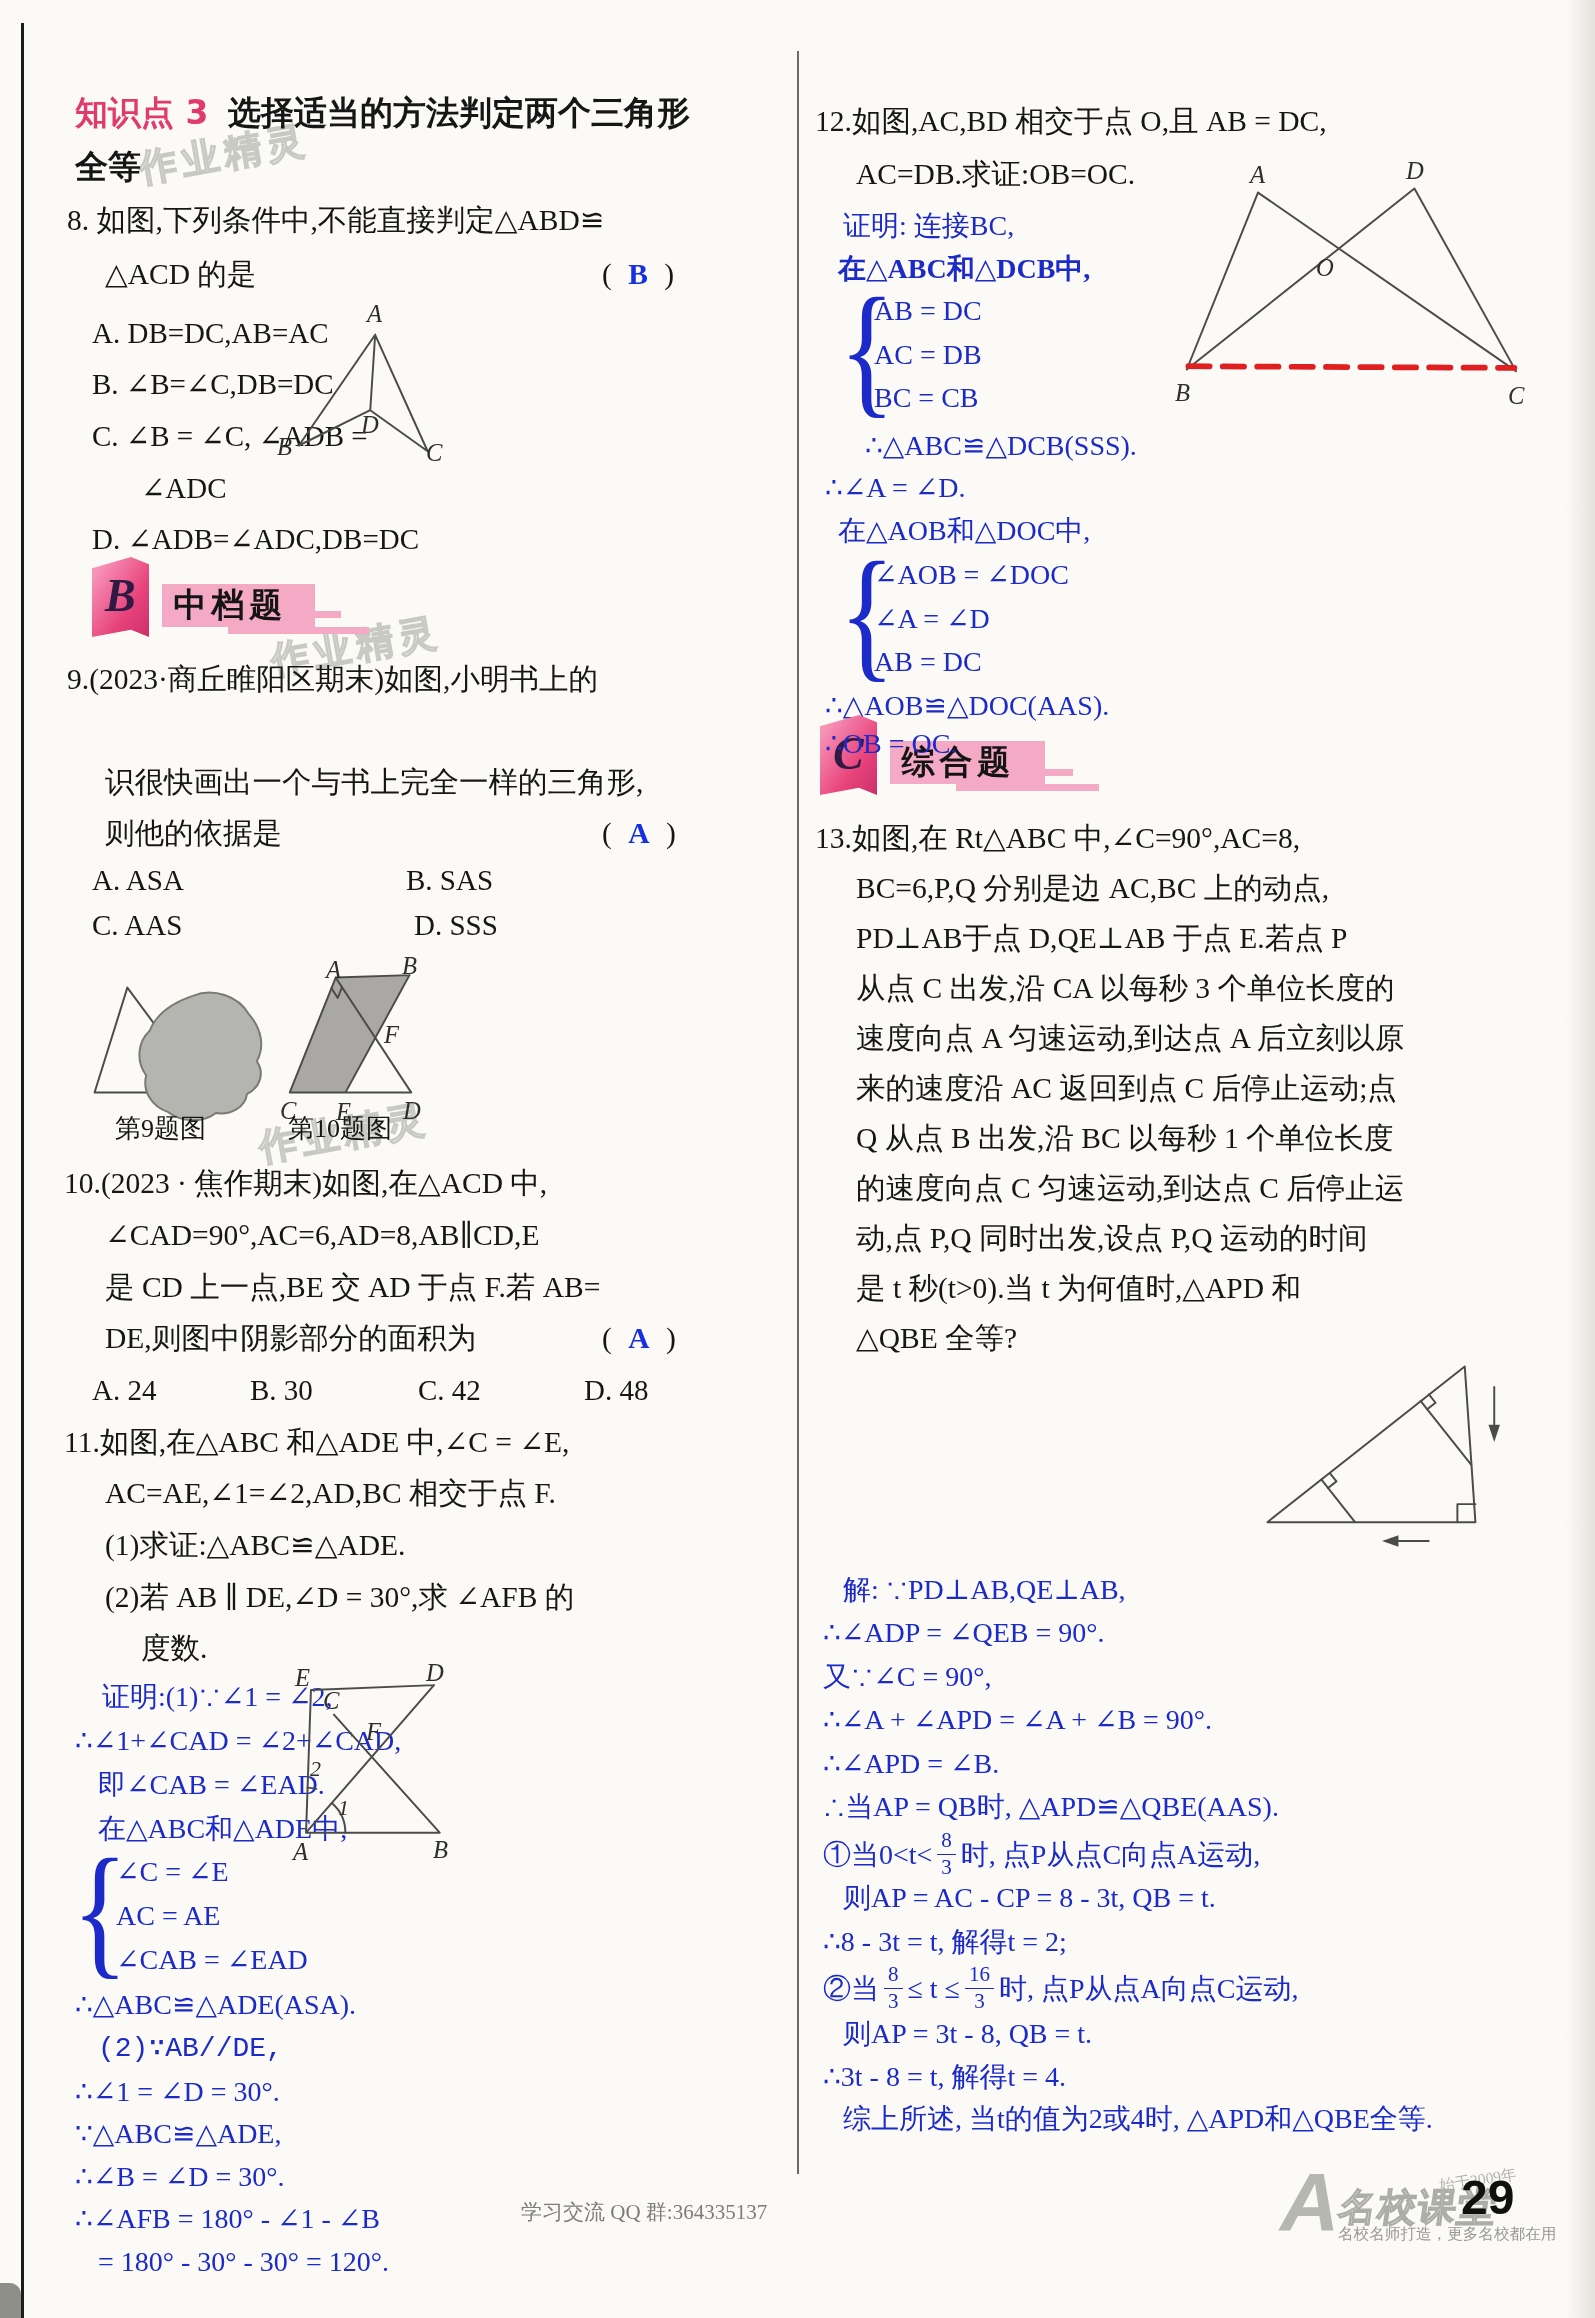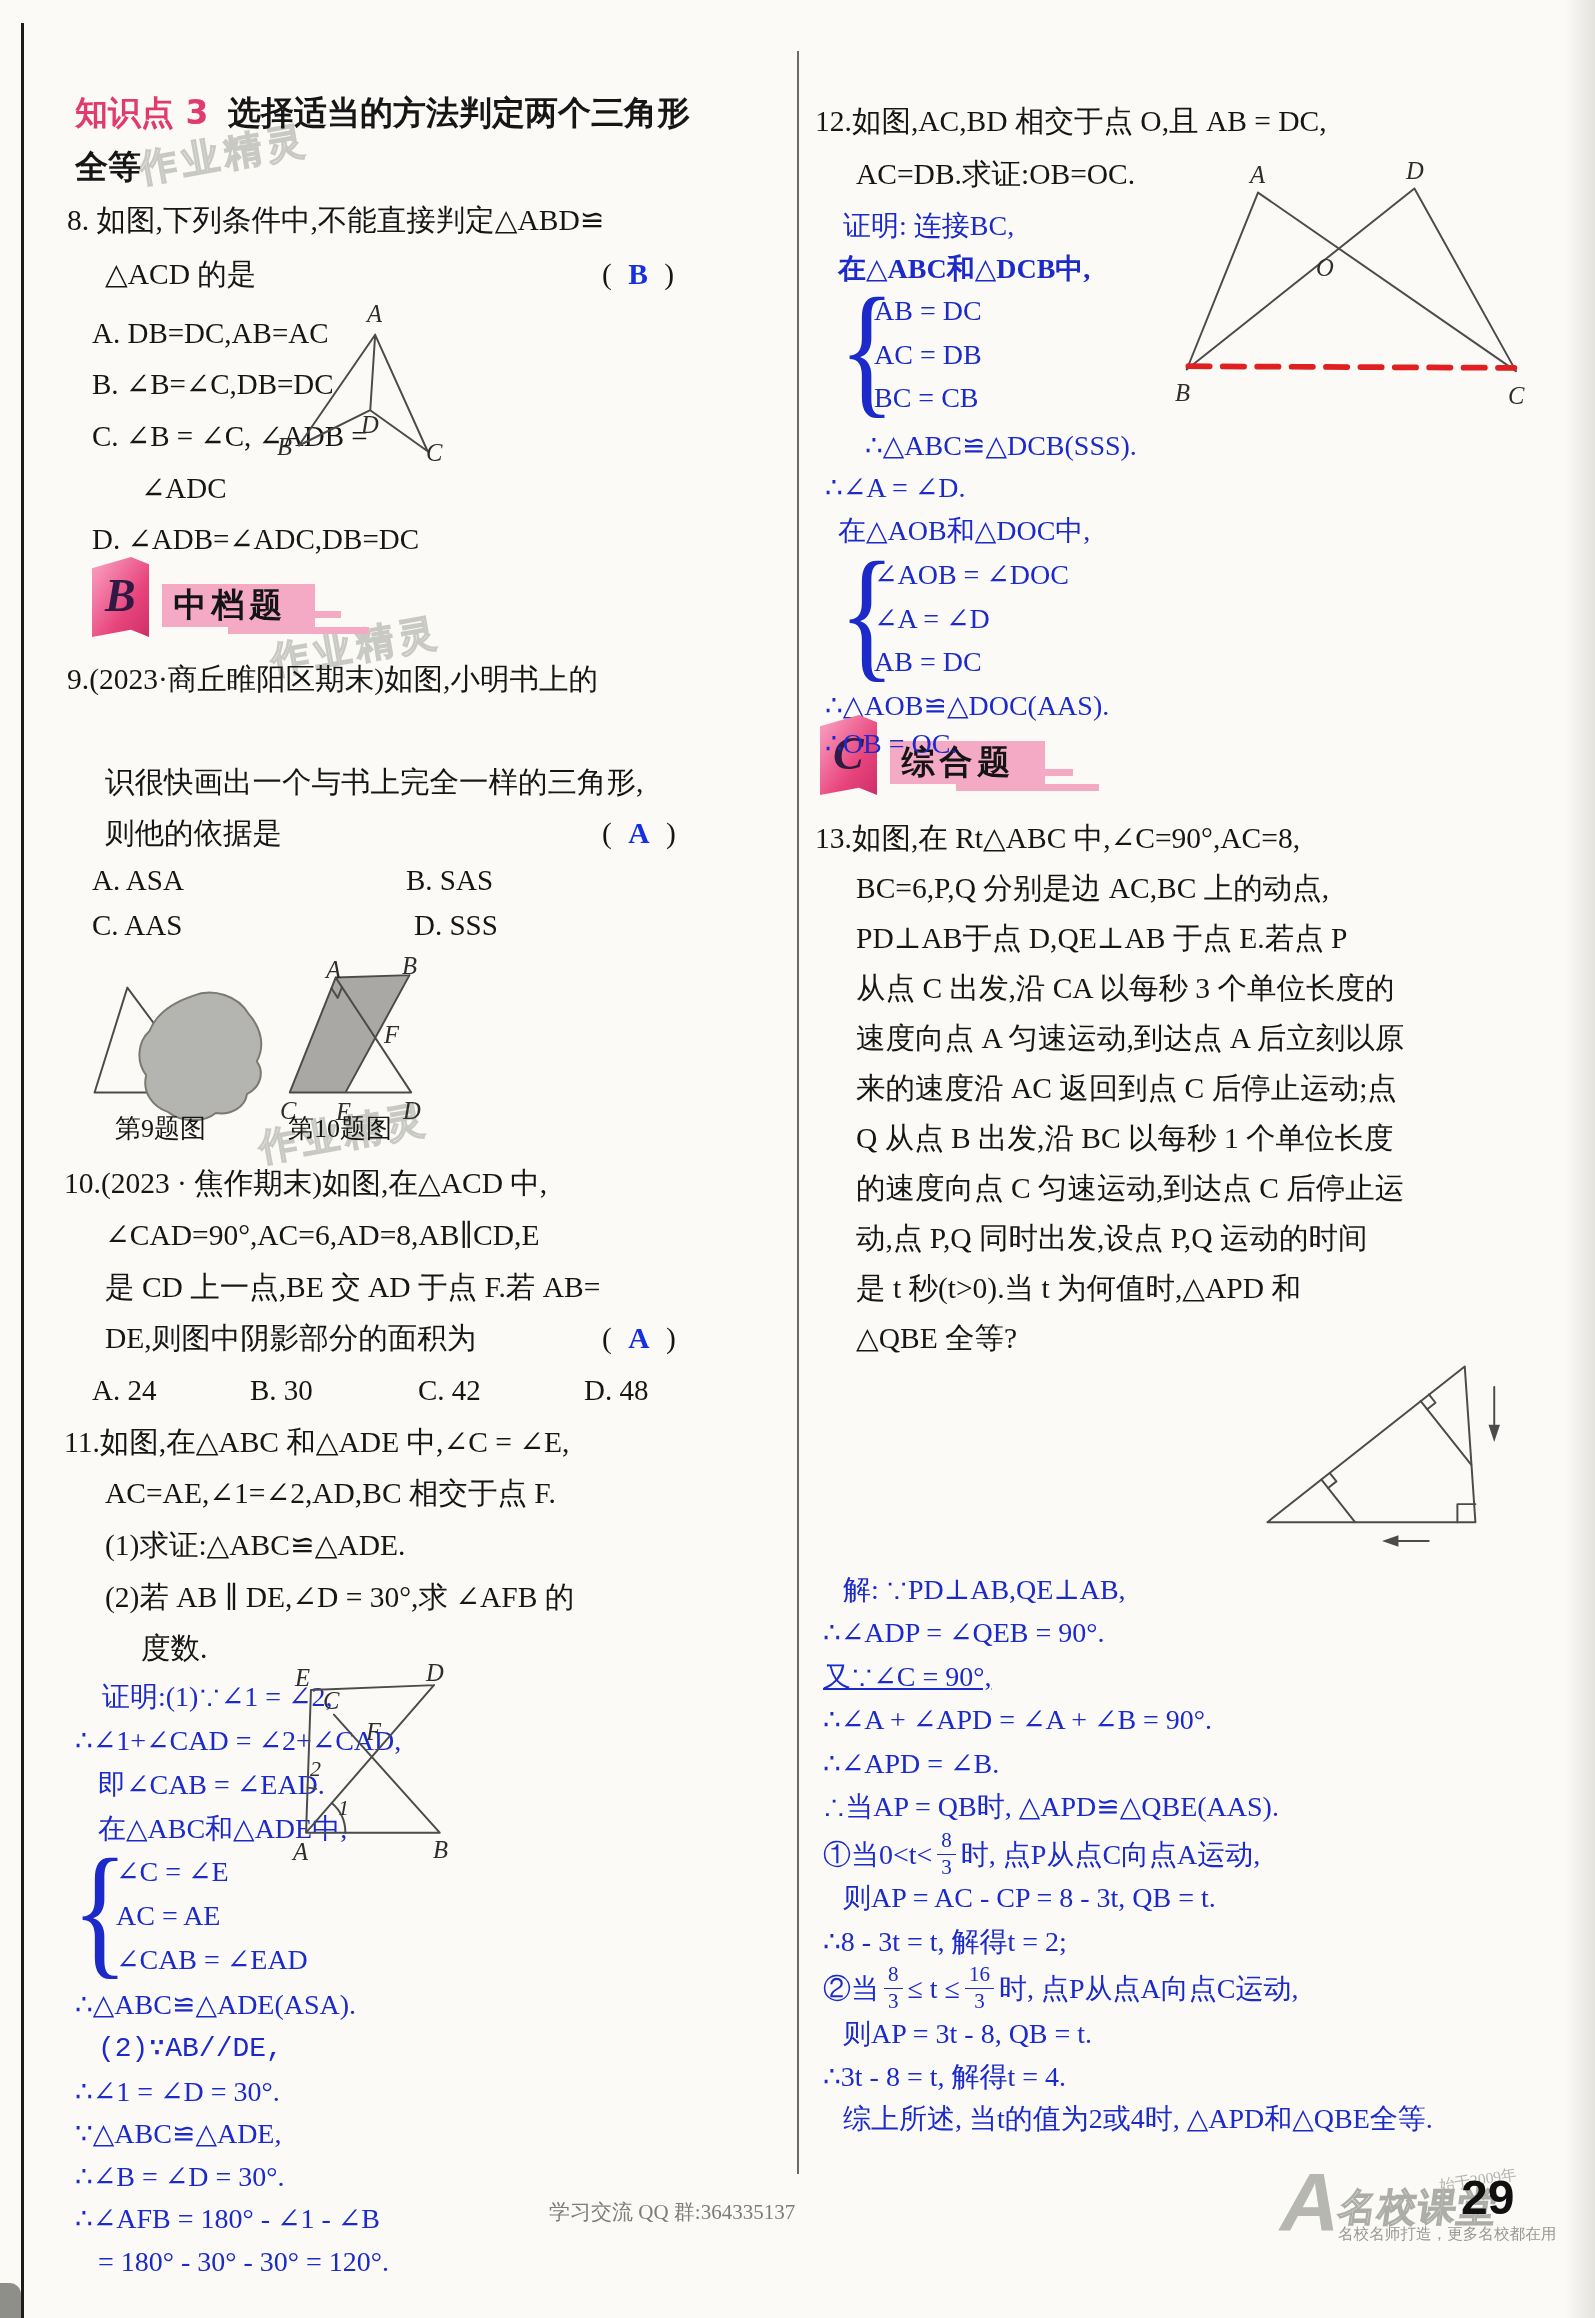--- a/index.html
+++ b/index.html
@@ -243,21 +243,21 @@
   <span class="lbl" style="left:1467px;top:1341px;"></span>
   <span class="lbl" style="left:1393px;top:1382px;"></span>
   <span class="lbl" style="left:1288px;top:1459px;"></span>
   <span class="lbl" style="left:1485px;top:1451px;"></span>
   <span class="lbl" style="left:1244px;top:1526px;"></span>
   <span class="lbl" style="left:1338px;top:1534px;"></span>
   <span class="lbl" style="left:1485px;top:1526px;"></span>
 
   <div class="t blue" style="left:843px;top:1572px;">解: ∵PD⊥AB,QE⊥AB,</div>
   <div class="t blue" style="left:823px;top:1615px;">∴∠ADP = ∠QEB = 90°.</div>
-  <div class="t blue" style="left:823px;top:1659px;text-decoration:underline;">又∵∠C = 90°,</div>
+  <div class="t blue" style="left:823px;top:1659px;">又∵∠C = 90°,</div>
   <div class="t blue" style="left:823px;top:1702px;">∴∠A + ∠APD = ∠A + ∠B = 90°.</div>
   <div class="t blue" style="left:823px;top:1746px;">∴∠APD = ∠B.</div>
   <div class="t blue" style="left:823px;top:1789px;">∴当AP = QB时, △APD≌△QBE(AAS).</div>
   <div class="t blue flexline" style="left:823px;top:1830px;">
     <span>①当0&lt;t&lt;</span>
       <span class="frac">
         <span class="fn">8</span>
         <span class="fd">3</span>
       </span>
       <span>时, 点P从点C向点A运动,</span>
@@ -274,21 +274,21 @@
       <span class="frac">
         <span class="fn">16</span>
         <span class="fd">3</span>
       </span>
       <span>时, 点P从点A向点C运动,</span>
   </div>
   <div class="t blue" style="left:843px;top:2016px;">则AP = 3t - 8, QB = t.</div>
   <div class="t blue" style="left:823px;top:2059px;">∴3t - 8 = t, 解得t = 4.</div>
   <div class="t blue" style="left:843px;top:2101px;">综上所述, 当t的值为2或4时, △APD和△QBE全等.</div>
 
-  <div class="qq" style="left:521px;top:2198px;margin-left:28px;">学习交流 QQ 群:364335137</div>
+  <div class="qq" style="left:521px;top:2198px;">学习交流 QQ 群:364335137</div>
   <div class="logoA" style="left:1280px;top:2169px;">A</div>
   <div class="logoName" style="left:1339px;top:2182px;">名校课堂</div>
   <div class="logoTag" style="left:1439px;top:2170px;">始于2009年</div>
   <div class="logoSlogan" style="left:1338px;top:2224px;">名校名师打造，更多名校都在用</div>
   <div class="pageNum" style="left:1461px;top:2170px;">29</div>
 
 </div>
 
 
 </body></html>

